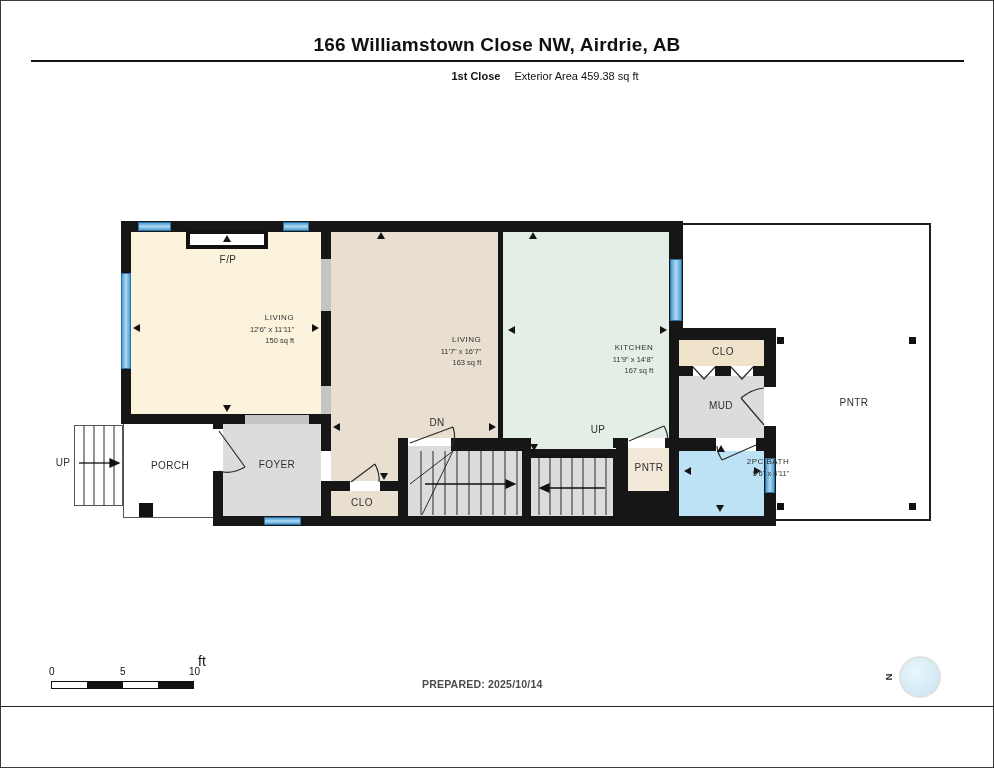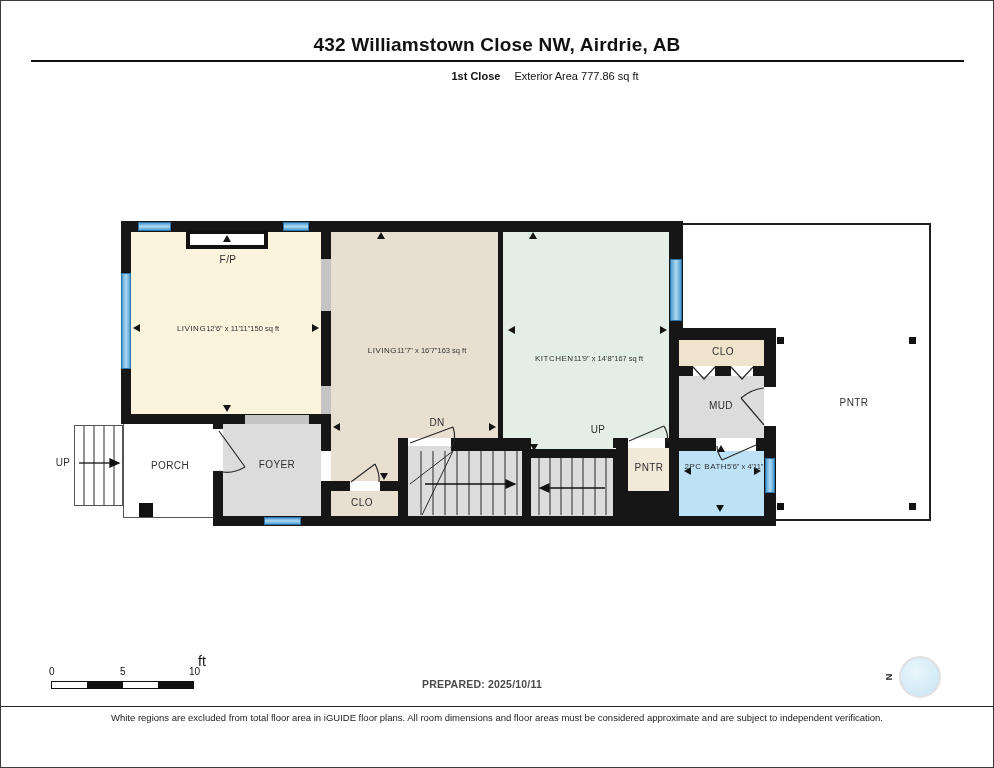--- a/index.html
+++ b/index.html
@@ -9,22 +9,22 @@
   .fill{position:absolute;}
   .gap{position:absolute;background:#ffffff;}
   .opening{position:absolute;background:#c4c4c4;}
   .win{position:absolute;background:linear-gradient(to bottom,#4f9ed2,#aed9f2 50%,#4f9ed2);border:1px solid #2c73a8;box-sizing:border-box;}
   .win.v{background:linear-gradient(to right,#4f9ed2,#aed9f2 50%,#4f9ed2);}
   .post{position:absolute;background:#111;}
   .title{position:absolute;top:33px;left:0;width:100%;text-align:center;font-size:19px;font-weight:bold;letter-spacing:.2px;}
   .rule{position:absolute;top:59px;left:30px;width:933px;height:2px;background:#111;}
   .subtitle{position:absolute;top:69px;left:0;width:100%;text-align:center;font-size:11px;transform:translateX(48px);}
   .subtitle b{margin-right:14px;}
-  .rlabel{position:absolute;transform:translate(-50%,-50%);display:flex;flex-direction:row;align-items:center;
-          font-size:8px;line-height:11.5px;color:#2e2e2e;letter-spacing:.5px;white-space:nowrap;text-align:center;}
+  .rlabel{position:absolute;transform:translate(-50%,-50%);display:flex;flex-direction:column;align-items:flex-end;
+          font-size:8px;line-height:11.5px;color:#2e2e2e;letter-spacing:.5px;white-space:nowrap;text-align:center;margin-left:44px;}
   .rlabel .dim{font-size:7.5px;letter-spacing:0;color:#333;}
   .slabel{position:absolute;transform:translate(-50%,-50%);font-size:10px;color:#2e2e2e;letter-spacing:.4px;white-space:nowrap;}
   .deck-area{position:absolute;left:678px;top:222px;width:252px;height:298px;background:#fff;border:2px solid #1f1f1f;box-sizing:border-box;}
   .porch-area{position:absolute;left:122px;top:423px;width:90px;height:94px;background:#fff;border-left:1px solid #555;border-bottom:1px solid #555;box-sizing:border-box;}
   .extstair{position:absolute;left:73px;top:424px;width:49px;height:81px;background:#fff;border:1px solid #555;box-sizing:border-box;}
   .scale-num{position:absolute;font-size:10px;color:#111;}
   .scalebar{position:absolute;left:50px;top:680px;width:143px;height:8px;border:1px solid #111;box-sizing:border-box;display:flex;}
   .scalebar div{flex:1;}
   .prepared{position:absolute;left:421px;top:677px;font-size:10.5px;font-weight:bold;color:#4a4a4a;letter-spacing:.2px;}
   .ft{position:absolute;left:197px;top:652px;font-size:14px;color:#111;}
@@ -33,24 +33,24 @@
   .compass{position:absolute;left:898px;top:655px;width:38px;height:38px;border-radius:50%;background:radial-gradient(circle at 40% 35%,#eaf6fc,#c7e4f2);border:2px solid #e0e0e0;}
   .north{position:absolute;left:881px;top:670px;width:14px;height:12px;line-height:12px;text-align:center;font-size:9px;font-weight:bold;color:#222;transform:rotate(90deg);}
   .fplace{position:absolute;left:185px;top:229px;width:82px;height:19px;background:#fff;border:4px solid #111;box-sizing:border-box;}
   svg.linework{position:absolute;left:0;top:0;pointer-events:none;}
 </style>
 </head>
 <body>
 
 <div class="page">
 
-  <div class="title">432 Williamstown Close NW, Airdrie, AB</div>
+  <div class="title">166 Williamstown Close NW, Airdrie, AB</div>
   <div class="rule"></div>
   <div class="subtitle">
-    <b>1st Close</b><span>Exterior Area 777.86 sq ft</span>
+    <b>1st Close</b><span>Exterior Area 459.38 sq ft</span>
   </div>
 
   <div class="deck-area"></div>
   <div class="porch-area"></div>
   <div class="extstair"></div>
 
   <div class="fill" style="left:130px;top:231px;width:190px;height:182px;background:#FBF3DC"></div>
   <div class="fill" style="left:330px;top:231px;width:167px;height:206px;background:#E8DFD1"></div>
   <div class="fill" style="left:330px;top:423px;width:67px;height:57px;background:#E8DFD1"></div>
   <div class="fill" style="left:502px;top:231px;width:166px;height:206px;background:#E3EEE6"></div>
@@ -200,20 +200,19 @@
   <div class="scale-num" style="left:119px;top:665px">5</div>
   <div class="scale-num" style="left:188px;top:665px">10</div>
   <div class="scalebar">
     <div style="background:#fff"></div>
     <div style="background:#111"></div>
     <div style="background:#fff"></div>
     <div style="background:#111"></div>
   </div>
   <div class="ft">ft</div>
 
-  <div class="prepared">PREPARED: 2025/10/11</div>
+  <div class="prepared">PREPARED: 2025/10/14</div>
   <div class="compass"></div>
   <div class="north">N</div>
 
   <div class="footline"></div>
-  <div class="disclaimer">White regions are excluded from total floor area in iGUIDE floor plans. All room dimensions and floor areas must be considered approximate and are subject to independent verification.</div>
 
 </div>
 
 </body></html>

